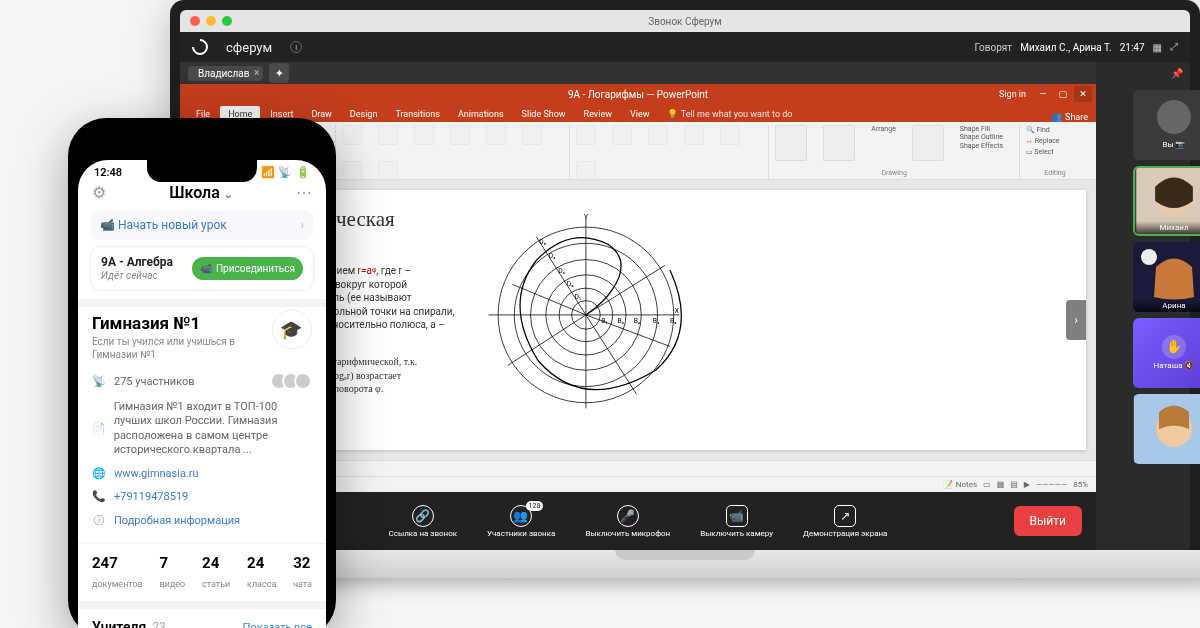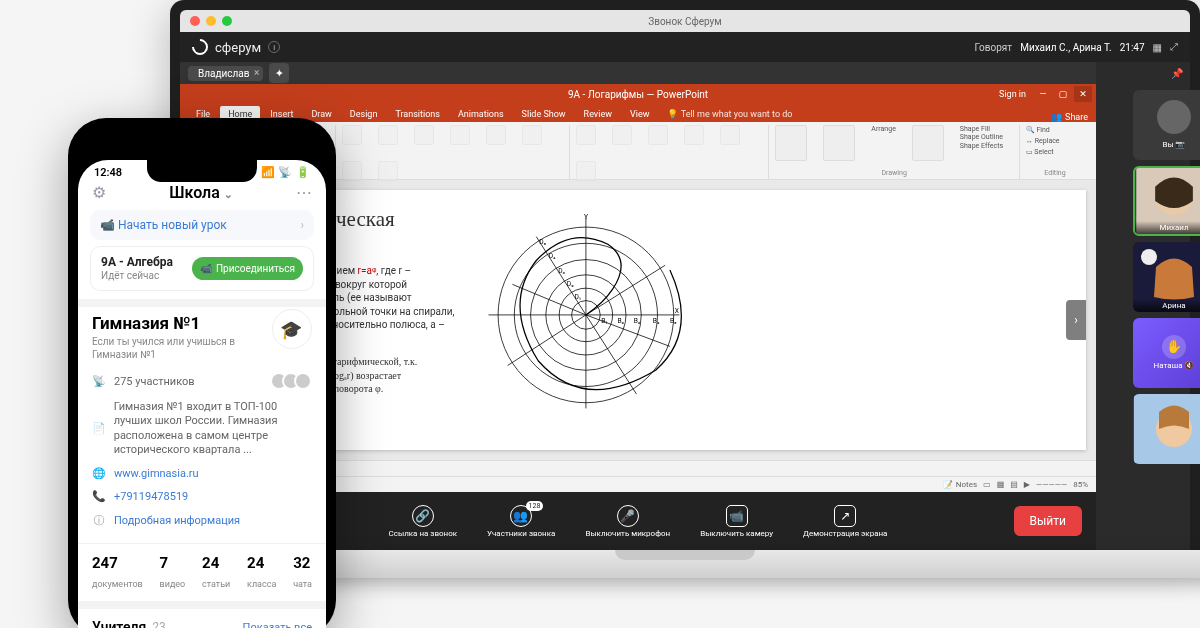--- a/index.html
+++ b/index.html
@@ -6,21 +6,21 @@
   body{background:#f5f5f5;width:1200px;height:628px;overflow:hidden;position:relative;}
   
   .laptop{position:absolute;left:170px;top:0;width:1030px;}
   .laptop-screen{background:#1f1f1f;border-radius:14px 14px 0 0;padding:10px 10px 0 10px;height:550px;box-shadow:0 10px 40px rgba(0,0,0,.25);}
   .mac-titlebar{height:22px;background:#e5e5e5;border-radius:6px 6px 0 0;display:flex;align-items:center;padding:0 10px;font-size:10px;color:#666;position:relative;}
   .traffic{display:flex;gap:6px;}
   .dot{width:10px;height:10px;border-radius:50%;}
   .dot.r{background:#ff5f57;} .dot.y{background:#febc2e;} .dot.g{background:#28c840;}
   .mac-title{position:absolute;left:50%;transform:translateX(-50%);}
   .app-topbar{height:30px;background:#222;color:#eee;display:flex;align-items:center;padding:0 12px;font-size:11px;justify-content:space-between;}
-  .brand{display:flex;align-items:center;gap:7px;font-size:13px;justify-content:space-between;}
+  .brand{display:flex;align-items:center;gap:18px;font-size:13px;justify-content:space-between;}
   .brand-logo{width:16px;height:16px;border:2px solid #fff;border-radius:50%;border-left-color:transparent;transform:rotate(45deg);}
   .topbar-right{display:flex;align-items:center;gap:8px;font-size:10px;color:#ccc;}
   .app-body{display:flex;height:488px;}
   .share-col{flex:1;background:#2b2b2b;display:flex;flex-direction:column;min-width:0;}
   .presenter-tab{height:22px;background:#333;display:flex;align-items:center;padding:0 8px;}
   .tab-pill{background:#4a4a4a;color:#fff;font-size:10px;padding:2px 14px 2px 10px;border-radius:4px;position:relative;}
   .tab-pill::after{content:"×";position:absolute;right:4px;top:1px;color:#bbb;}
   .wand{width:20px;height:20px;background:#4a4a4a;border-radius:4px;margin-left:6px;display:flex;align-items:center;justify-content:center;color:#fff;font-size:11px;}
   
   .ppt{flex:1;background:#f3f3f3;display:flex;flex-direction:column;font-size:10px;color:#333;}
@@ -77,21 +77,21 @@
   .notch{position:absolute;top:0;left:50%;transform:translateX(-50%);width:110px;height:22px;background:#000;border-radius:0 0 14px 14px;z-index:10;}
   .ph-status{height:30px;display:flex;justify-content:space-between;align-items:center;padding:6px 16px 0 16px;font-size:11px;font-weight:600;}
   .sig{display:flex;gap:4px;align-items:center;}
   .ph-header{display:flex;align-items:center;justify-content:space-between;padding:4px 14px 8px 14px;}
   .ph-header h3{font-size:16px;font-weight:600;}
   .gear,.dots{color:#99a;font-size:16px;}
   .lesson-bar{margin:0 12px 6px 12px;padding:8px 10px;border-radius:10px;display:flex;align-items:center;font-size:12px;color:#3a7bd5;background:#f6f8fb;justify-content:space-between;}
   .lesson-active{margin:0 12px 8px 12px;background:#fff;border:1px solid #eee;border-radius:10px;padding:8px 10px;display:flex;align-items:center;justify-content:space-between;}
   .la-left{font-size:11px;}
   .la-left b{font-size:12px;color:#222;}
-  .la-left span{color:#888;font-size:10px;}
+  .la-left span{color:#888;font-size:10px;font-style:italic;}
   .join-btn{background:#4bb34b;color:#fff;border:none;font-size:10px;padding:6px 8px;border-radius:14px;display:flex;align-items:center;gap:3px;}
   .school-card{padding:6px 14px 10px 14px;border-top:8px solid #f2f3f5;}
   .school-card h2{font-size:17px;font-weight:700;margin-bottom:2px;}
   .school-sub{font-size:10px;color:#888;margin-bottom:6px;line-height:1.3;}
   .grad-ic{float:right;width:40px;height:40px;border:1px solid #eee;border-radius:50%;display:flex;align-items:center;justify-content:center;color:#aaa;font-size:18px;margin-top:-26px;}
   .row{display:flex;align-items:center;gap:8px;font-size:11px;color:#666;padding:5px 0;}
   .row .ic{width:14px;text-align:center;color:#99a;}
   .row.link{color:#3a7bd5;}
   .avs{margin-left:auto;display:flex;}
   .avs .a{width:18px;height:18px;border-radius:50%;background:#ccc;border:2px solid #fff;margin-left:-6px;}

